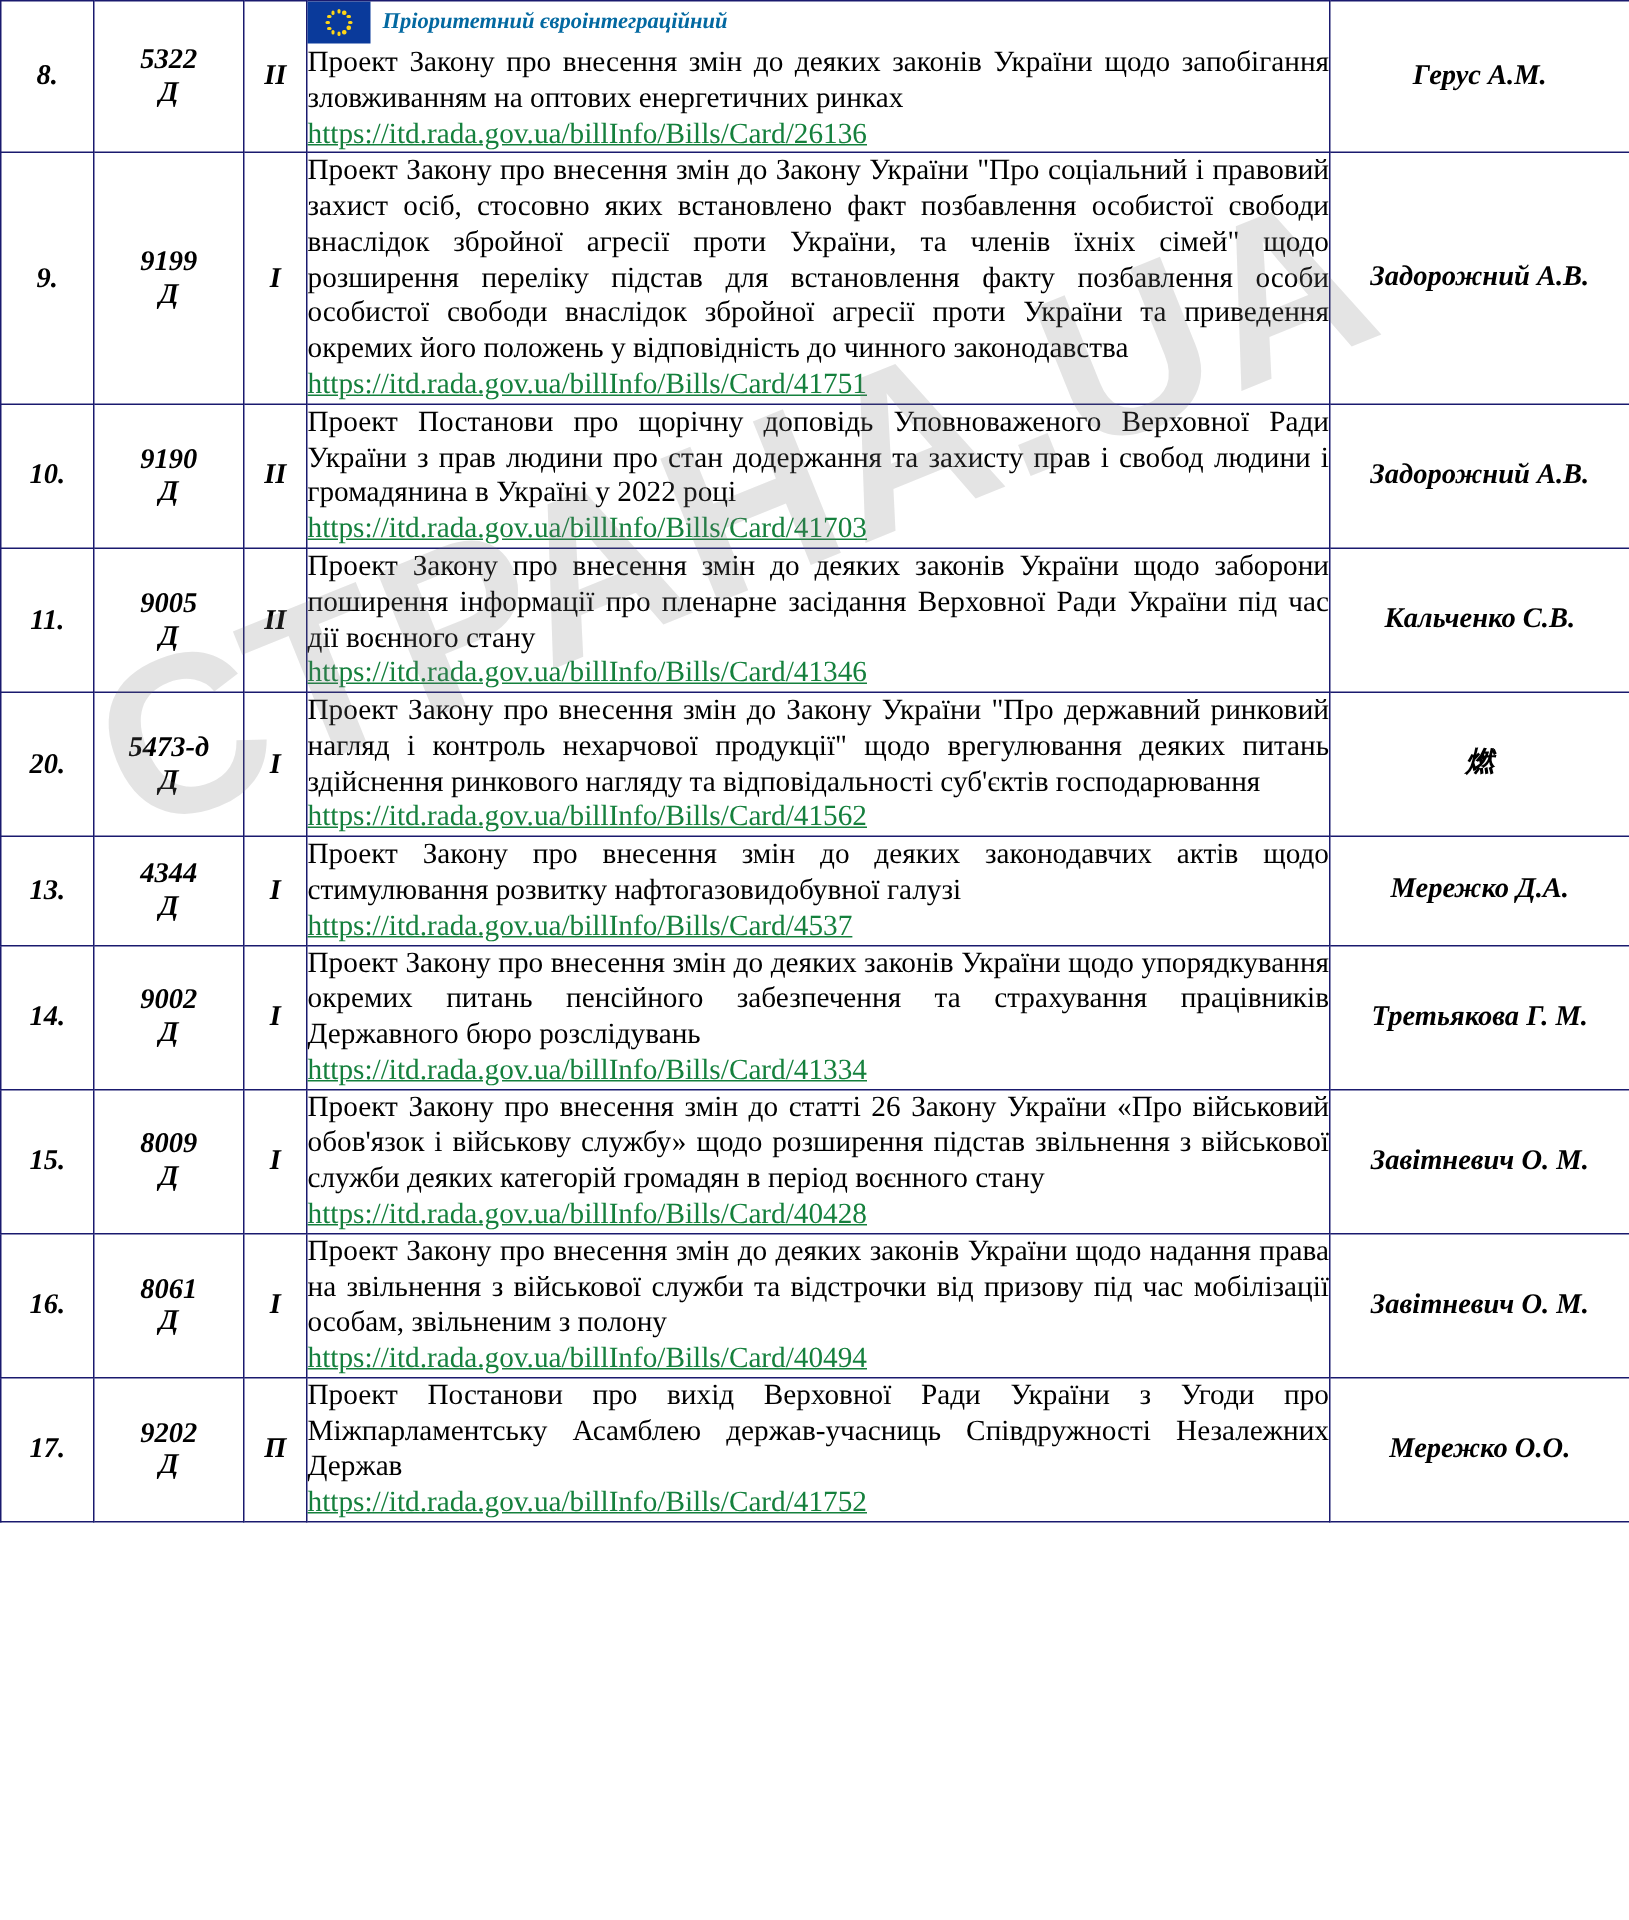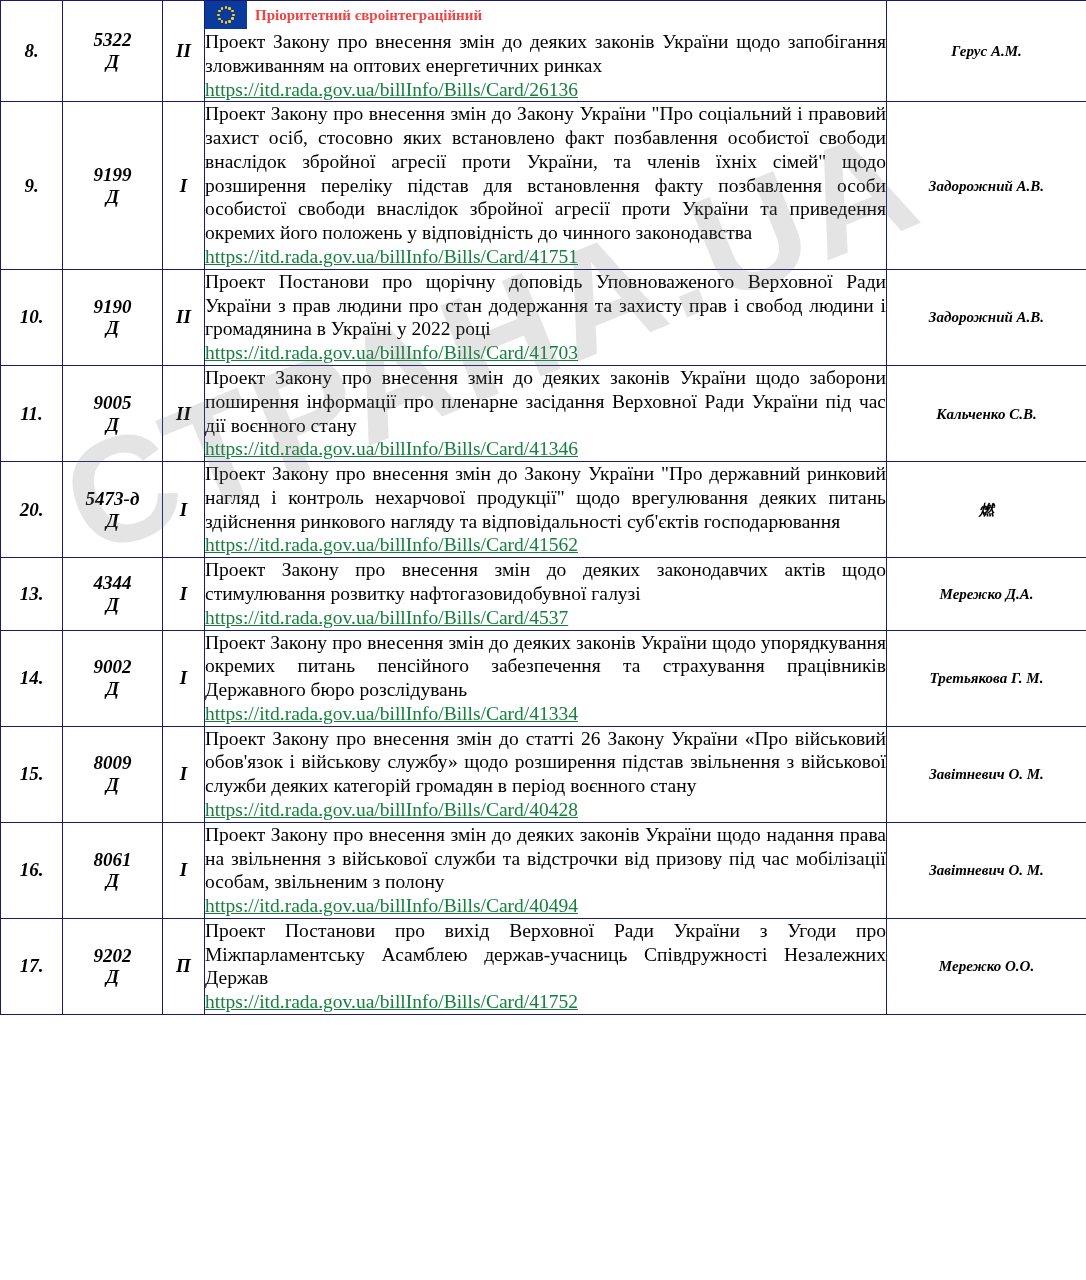--- a/index.html
+++ b/index.html
@@ -60,21 +60,21 @@
 
   .cell-num, .cell-reg, .cell-read, .cell-author {
     text-align: center;
     font-style: italic;
     font-weight: bold;
   }
   .cell-num { font-size: 19px; }
   .cell-reg { font-size: 19px; line-height: 1.15; }
   .cell-read { font-size: 19px; }
   .cell-author {
-    font-size: 15px;
+    font-size: 19px;
     line-height: 1.2;
     padding: 2px 4px;
     margin-top: 35px;
   }
 
   .cell-title {
     padding: 6px 10px 4px 8px;
     text-align: justify;
     text-align-last: left;
     font-size: 19.5px;
@@ -119,24 +119,25 @@
     transform: translate(-50%,-50%);
   }
   .eu-flag .stars i {
     position: absolute;
     width: 2.6px;
     height: 2.6px;
     background: #ffd617;
     border-radius: 50%;
   }
   .prio-text {
+    font-style: italic;
     font-weight: bold;
     font-size: 15px;
     vertical-align: middle;
-    color: #ef4444;
+    color: #0369a1;
   }
 </style>
 </head>
 <body>
 
 <div id="watermark">
   <div class="wm-text">СТРАНА.UA</div>
 </div>
 
 <table class="bills">

